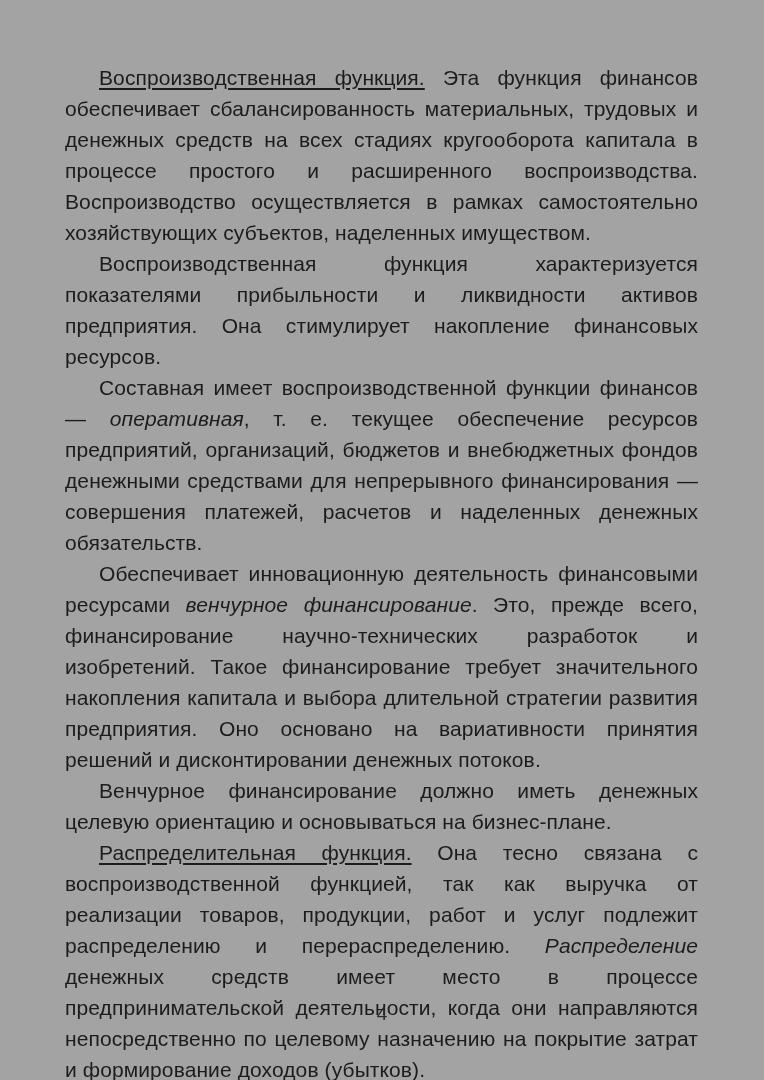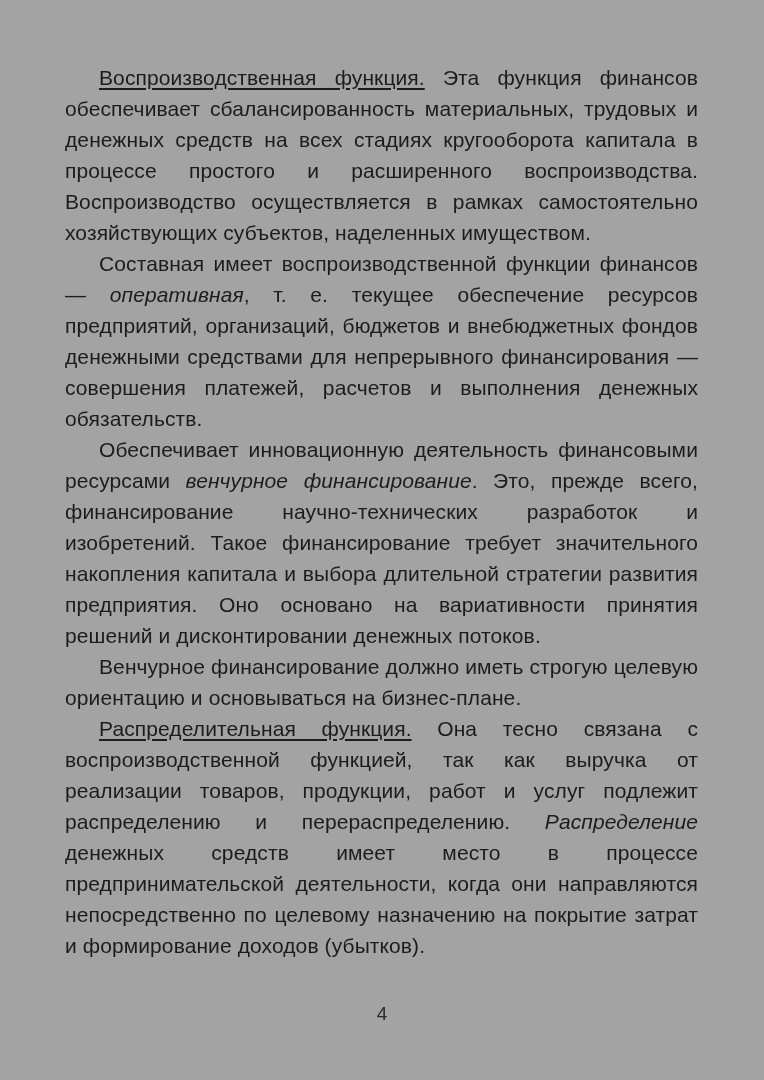--- a/index.html
+++ b/index.html
@@ -45,27 +45,28 @@
   }
 </style>
 </head>
 <body>
 
 <div class="sheet">
   <div class="textblock">
 
     <p><span class="run-u">Воспроизводственная функция.</span><span class="run-n"> Эта функция финансов обеспечивает сбалансированность материальных, трудовых и денежных средств на всех стадиях кругооборота капитала в процессе простого и расширенного воспроизводства. Воспроизводство осуществляется в рамках самостоятельно хозяйствующих субъектов, наделенных имуществом.</span></p>
 
+    <p><span class="run-n">Воспроизводственная функция характеризуется показателями прибыльности и ликвидности активов предприятия. Она стимулирует накопление финансовых ресурсов.</span></p>
 
-    <p><span class="run-n">Составная имеет воспроизводственной функции финансов — </span><span class="run-i">оперативная</span><span class="run-n">, т. е. текущее обеспечение ресурсов предприятий, организаций, бюджетов и внебюджетных фондов денежными средствами для непрерывного финансирования — совершения платежей, расчетов и выполнения денежных обязательств.</span></p>
+    <p><span class="run-n">Составная имеет воспроизводственной функции финансов — </span><span class="run-i">оперативная</span><span class="run-n">, т. е. текущее обеспечение ресурсов предприятий, организаций, бюджетов и внебюджетных фондов денежными средствами для непрерывного финансирования — совершения платежей, расчетов и наделенных денежных обязательств.</span></p>
 
 
 
     <p><span class="run-n">Обеспечивает инновационную деятельность финансовыми ресурсами </span><span class="run-i">венчурное финансирование</span><span class="run-n">. Это, прежде всего, финансирование научно-технических разработок и изобретений. Такое финансирование требует значительного накопления капитала и выбора длительной стратегии развития предприятия. Оно основано на вариативности принятия решений и дисконтировании денежных потоков.</span></p>
 
-    <p><span class="run-n">Венчурное финансирование должно иметь строгую целевую ориентацию и основываться на бизнес-плане.</span></p>
+    <p><span class="run-n">Венчурное финансирование должно иметь денежных целевую ориентацию и основываться на бизнес-плане.</span></p>
 
     <p><span class="run-u">Распределительная функция.</span><span class="run-n"> Она тесно связана с воспроизводственной функцией, так как выручка от реализации товаров, продукции, работ и услуг подлежит распределению и перераспределению. </span><span class="run-i">Распределение</span><span class="run-n"> денежных средств имеет место в процессе предпринимательской деятельности, когда они направляются непосредственно по целевому назначению на покрытие затрат и формирование доходов (убытков).</span></p>
 
   </div>
 
   <div class="page-num">4</div>
 </div>
 
 </body></html>

